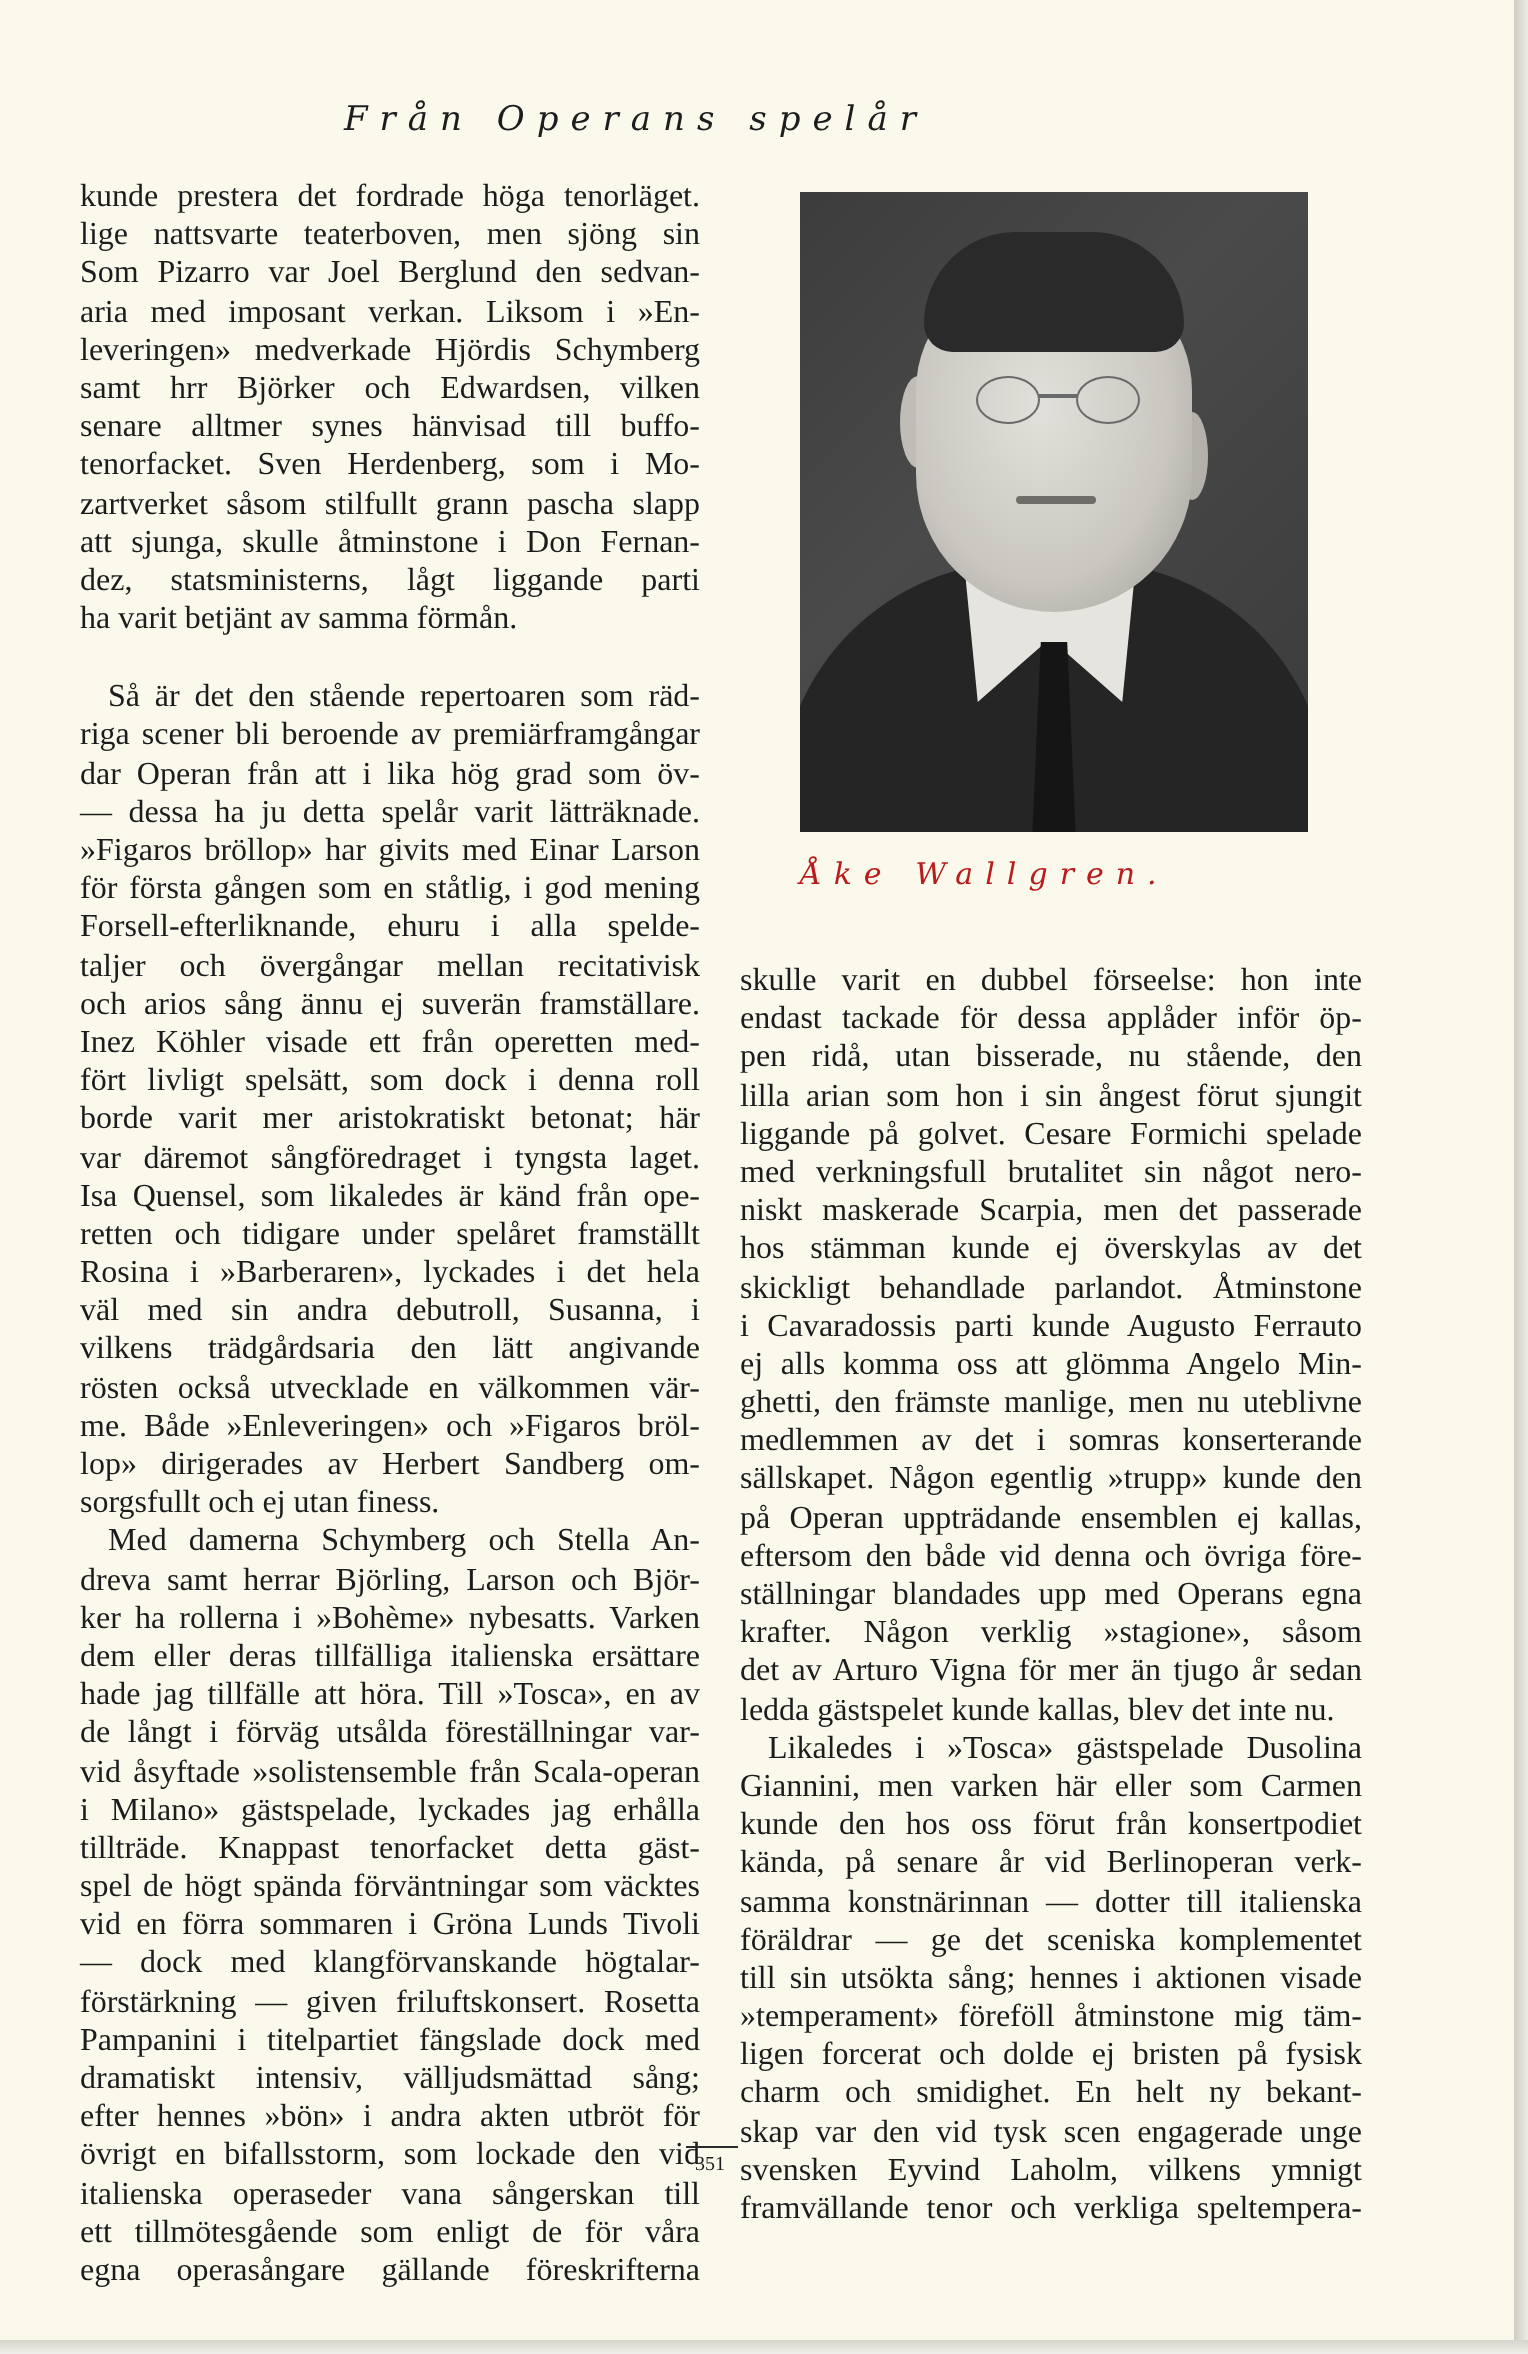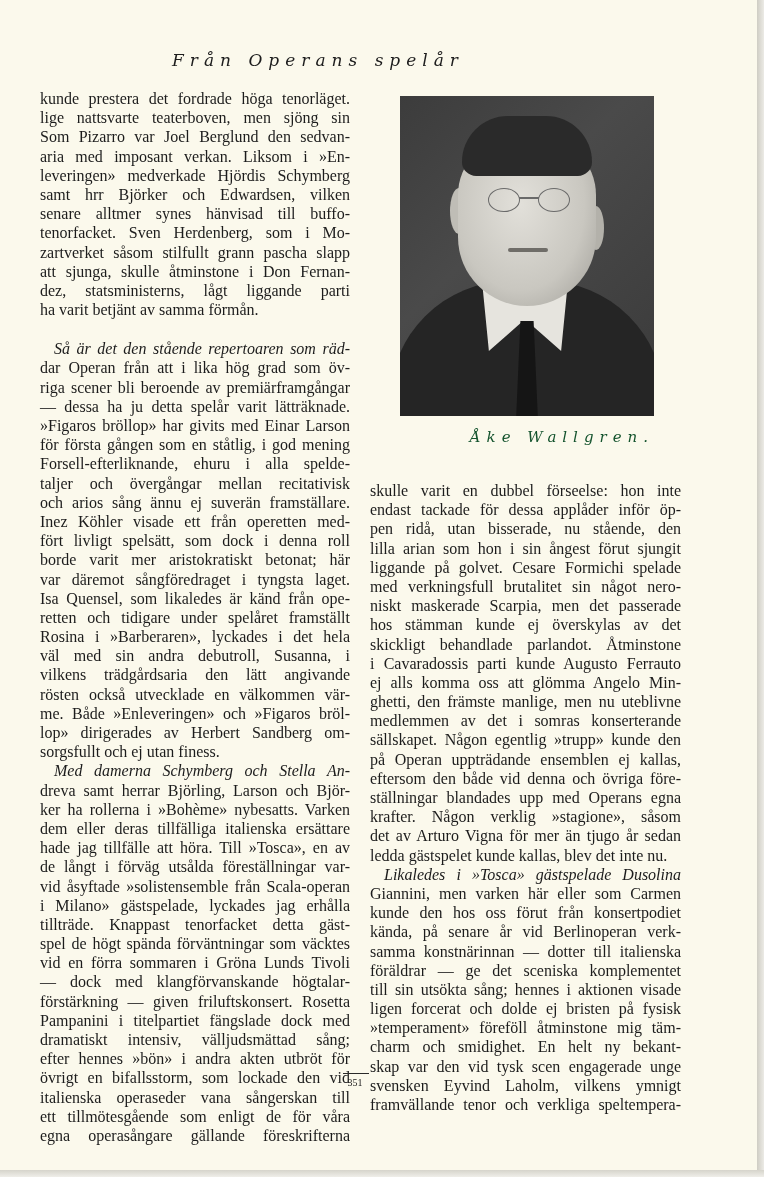--- a/index.html
+++ b/index.html
@@ -73,21 +73,20 @@
     white-space: nowrap;
     text-align-last: justify;
     text-align: justify;
     height: 19.2px;
   }
   .line.last {
     text-align-last: left;
   }
   .line.indent {
     padding-left: 14px;
-    font-style: italic;
   }
   .para-gap {
     height: 20px;
   }
   .photo {
     position: absolute;
     left: 400px;
     top: 96px;
     width: 254px;
     height: 320px;
@@ -185,26 +184,26 @@
     width: 22px;
     height: 100px;
     background: #151515;
     clip-path: polygon(20% 0, 80% 0, 100% 100%, 0 100%);
   }
   .caption {
     position: absolute;
     left: 400px;
     top: 428px;
     width: 254px;
-    text-align: right;
+    text-align: left;
     font-family: "DejaVu Serif", serif;
     font-style: italic;
     font-size: 15px;
     letter-spacing: 6px;
-    color: #14532d;
+    color: #b91c1c;
   }
   .folio-rule {
     position: absolute;
     left: 343px;
     top: 1073px;
     width: 26px;
     height: 1px;
     background: #2a2a2a;
   }
   .folio {
@@ -233,22 +232,22 @@
       <span class="line">leveringen» medverkade Hjördis Schymberg</span>
       <span class="line">samt hrr Björker och Edwardsen, vilken</span>
       <span class="line">senare alltmer synes hänvisad till buffo-</span>
       <span class="line">tenorfacket. Sven Herdenberg, som i Mo-</span>
       <span class="line">zartverket såsom stilfullt grann pascha slapp</span>
       <span class="line">att sjunga, skulle åtminstone i Don Fernan-</span>
       <span class="line">dez, statsministerns, lågt liggande parti</span>
       <span class="line last">ha varit betjänt av samma förmån.</span>
       <div class="para-gap"></div>
       <span class="line indent">Så är det den stående repertoaren som räd-</span>
+      <span class="line">riga scener bli beroende av premiärframgångar</span>
       <span class="line">dar Operan från att i lika hög grad som öv-</span>
-      <span class="line">riga scener bli beroende av premiärframgångar</span>
       <span class="line">— dessa ha ju detta spelår varit lätträknade.</span>
       <span class="line">»Figaros bröllop» har givits med Einar Larson</span>
       <span class="line">för första gången som en ståtlig, i god mening</span>
       <span class="line">Forsell-efterliknande, ehuru i alla spelde-</span>
       <span class="line">taljer och övergångar mellan recitativisk</span>
       <span class="line">och arios sång ännu ej suverän framställare.</span>
       <span class="line">Inez Köhler visade ett från operetten med-</span>
       <span class="line">fört livligt spelsätt, som dock i denna roll</span>
       <span class="line">borde varit mer aristokratiskt betonat; här</span>
       <span class="line">var däremot sångföredraget i tyngsta laget.</span>
@@ -320,22 +319,22 @@
       <span class="line">krafter. Någon verklig »stagione», såsom</span>
       <span class="line">det av Arturo Vigna för mer än tjugo år sedan</span>
       <span class="line last">ledda gästspelet kunde kallas, blev det inte nu.</span>
       <span class="line indent">Likaledes i »Tosca» gästspelade Dusolina</span>
       <span class="line">Giannini, men varken här eller som Carmen</span>
       <span class="line">kunde den hos oss förut från konsertpodiet</span>
       <span class="line">kända, på senare år vid Berlinoperan verk-</span>
       <span class="line">samma konstnärinnan — dotter till italienska</span>
       <span class="line">föräldrar — ge det sceniska komplementet</span>
       <span class="line">till sin utsökta sång; hennes i aktionen visade</span>
+      <span class="line">»temperament» föreföll åtminstone mig täm-</span>
       <span class="line">ligen forcerat och dolde ej bristen på fysisk</span>
-      <span class="line">»temperament» föreföll åtminstone mig täm-</span>
       <span class="line">charm och smidighet. En helt ny bekant-</span>
       <span class="line">skap var den vid tysk scen engagerade unge</span>
       <span class="line">svensken Eyvind Laholm, vilkens ymnigt</span>
       <span class="line">framvällande tenor och verkliga speltempera-</span>
     </div>
 
   <div class="folio-rule"></div>
   <div class="folio">351</div>
 </div>
 <div class="page-edge-right"></div>

